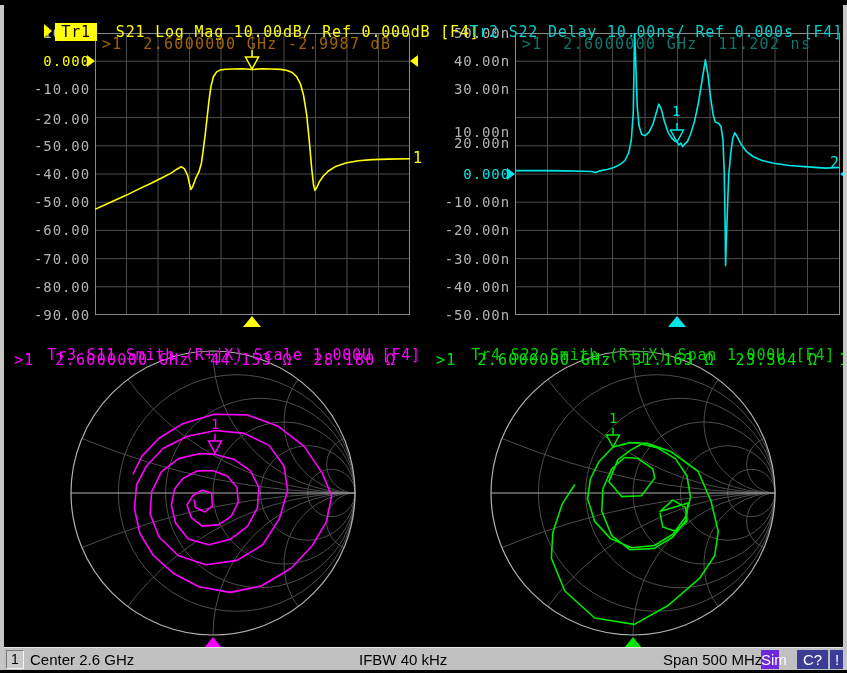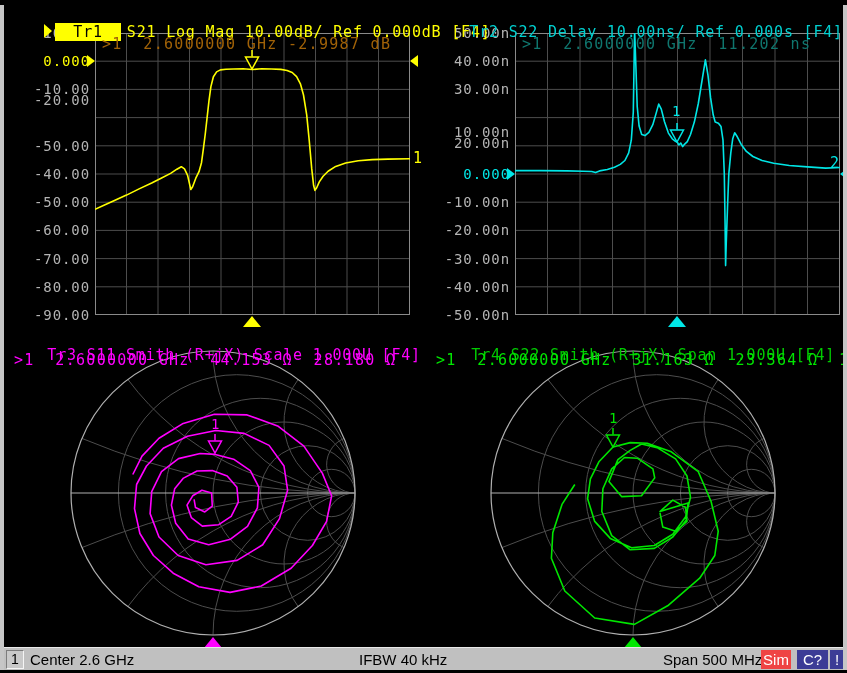--- a/index.html
+++ b/index.html
@@ -8,21 +8,21 @@
   .bezel{position:absolute;top:5px;bottom:3px;width:4px;background:#c6c6c6;z-index:30;}
   #bezel-left{left:0;}
   #bezel-right{right:0;}
 
   
   .hdr{position:absolute;font-size:15px;letter-spacing:0.8px;white-space:pre;z-index:6;}
   .readout{position:absolute;font-size:15px;letter-spacing:1.3px;white-space:pre;z-index:6;overflow:hidden;}
   .ylab{position:absolute;right:0;font-size:14px;letter-spacing:0.9px;color:#b4b4b4;line-height:16px;}
   .yaxis{position:absolute;width:72px;height:282px;z-index:5;}
 
-  .trace-badge{display:inline-block;background:currentColor;padding:0 18px;margin-right:6px;}
+  .trace-badge{display:inline-block;background:currentColor;padding:0 6px;margin-right:19px;}
   .trace-badge span{color:#000;}
   .active-arrow{display:inline-block;width:0;height:0;border-left:8px solid;border-top:7px solid transparent;
                 border-bottom:7px solid transparent;margin-right:3px;vertical-align:-1px;}
 
   svg.plot{position:absolute;z-index:2;overflow:hidden;background:#000;}
   svg.smith{position:absolute;z-index:2;overflow:visible;}
 
   
   .ref-l{position:absolute;width:0;height:0;border-left:8px solid;border-top:6px solid transparent;
          border-bottom:6px solid transparent;z-index:7;}
@@ -56,21 +56,21 @@
   <div id="bezel-left" class="bezel"></div>
   <div id="bezel-right" class="bezel"></div>
 
   <div class="hdr" style="left: 5px; top: 5px; color: rgb(255, 255, 0);">
     <span class="active-arrow"></span><span class="trace-badge"><span>Tr1</span></span><span>S21 Log Mag 10.00dB/ Ref 0.000dB [F4]</span>
   </div>
   <div class="yaxis" style="left:18px;top:33px;" id="yaxis-tr1">
       <div class="ylab" style="top: -8px;">10.00</div>
       <div class="ylab" style="top: 20.2px; color: rgb(255, 255, 0);">0.000</div>
       <div class="ylab" style="top: 48.4px;">-10.00</div>
-      <div class="ylab" style="top: 59px; margin-left: 12px;">-20.00</div>
+      <div class="ylab" style="top: 78px; margin-left: 12px;">-20.00</div>
       <div class="ylab" style="top: 104.8px;">-50.00</div>
       <div class="ylab" style="top: 133px;">-40.00</div>
       <div class="ylab" style="top: 161.2px;">-50.00</div>
       <div class="ylab" style="top: 189.4px;">-60.00</div>
       <div class="ylab" style="top: 217.6px;">-70.00</div>
       <div class="ylab" style="top: 245.8px;">-80.00</div>
       <div class="ylab" style="top: 274px;">-90.00</div>
     </div>
   <svg class="plot" id="plot-tr1" style="left:95px;top:33px;" width="315" height="282">
       <line x1="31.5" y1="0" x2="31.5" y2="282" stroke="#4d4d4d" stroke-width="1"></line>
@@ -221,18 +221,18 @@
         <line x1="8" y1="0" x2="8" y2="6.5" stroke="currentColor" stroke-width="1.5"></line>
         <path d="M1.5,7 L14.5,7 L8,19 Z" fill="#000" stroke="currentColor" stroke-width="1.5"></path>
       </svg>
   </div>
 
   <div id="status-bar" style="background: rgb(192, 192, 192);">
     <div id="chan-box">1</div>
     <span class="stxt" style="left:26px;">Center 2.6 GHz</span>
     <span class="stxt" style="left:355px;">IFBW 40 kHz</span>
     <span class="stxt" style="left:659px;">Span 500 MHz</span>
-    <span class="badge" style="left: 757px; width: 30px; background: #ef4444;">Sim</span>
+    <span class="badge" style="left: 757px; width: 18px; background: #6d28d9;">Sim</span>
     <span class="badge" style="left: 793px; width: 31px; background: rgb(60, 60, 150);">C?</span>
     <span class="badge" style="left: 826px; width: 14px; background: rgb(60, 60, 150);">!</span>
   </div>
   <div id="bottom-strip"></div>
 </div>
 
 </body></html>

